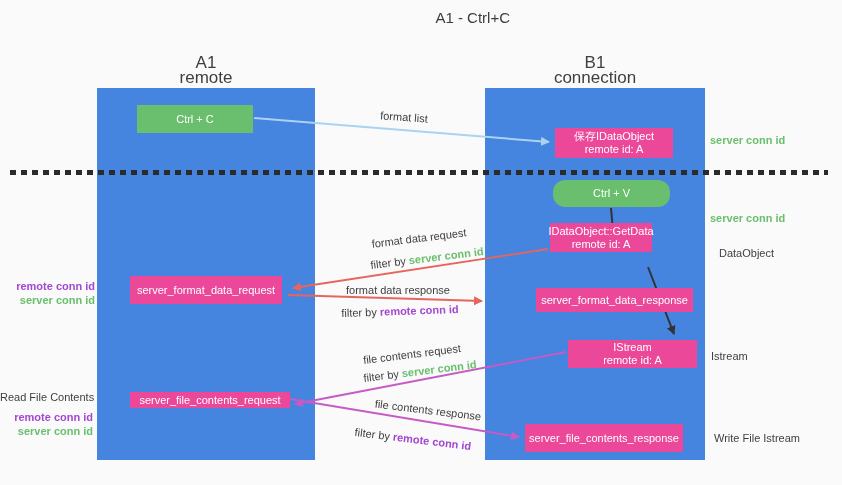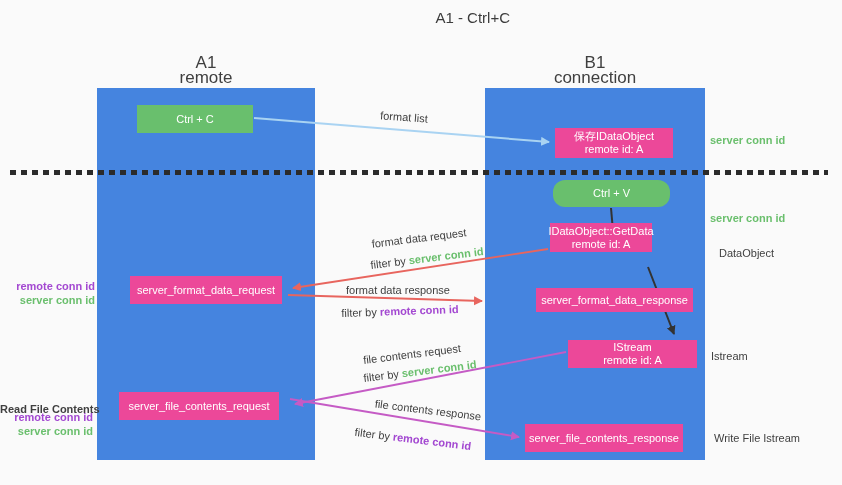--- a/index.html
+++ b/index.html
@@ -108,39 +108,39 @@
 
   <div class="box orange" style="left:488px;top:288px;width:157px;height:24px;margin-left:48px;">
     <div>server_format_data_response</div>
   </div>
 
   <div class="box orange" style="left:568px;top:340px;width:129px;height:28px;">
     <div>IStream</div>
     <div>remote id: A</div>
   </div>
 
-  <div class="box orange" style="left:119px;top:392px;width:160px;height:28px;">
+  <div class="box orange" style="left:130px;top:392px;width:160px;height:16px;">
     <div>server_file_contents_request</div>
   </div>
 
   <div class="box orange" style="left:525px;top:424px;width:158px;height:28px;">
     <div>server_file_contents_response</div>
   </div>
 
   <div class="side g" style="left:710px;top:133px;">server conn id</div>
   <div class="side g" style="left:710px;top:211px;">server conn id</div>
   <div class="side dk" style="left:711px;top:246px;padding-left:8px;">DataObject</div>
   <div class="side dk" style="left:711px;top:349px;">Istream</div>
   <div class="side dk" style="left:714px;top:431px;">Write File Istream</div>
 
   <div class="side rt" style="left:0;top:279px;width:95px;">
     <div class="p">remote conn id</div>
     <div class="g">server conn id</div>
   </div>
-  <div class="side rt dk" style="left:0;top:402px;width:93px;font-weight:bold;">Read File Contents</div>
+  <div class="side rt dk" style="left:0;top:390px;width:93px;">Read File Contents</div>
   <div class="side rt" style="left:0;top:410px;width:93px;">
     <div class="p">remote conn id</div>
     <div class="g">server conn id</div>
   </div>
 
   <div class="albl" style="left:404px;top:117px;transform:translate(-50%,-50%) rotate(4deg);">format list</div>
 
   <div class="albl" style="left:419px;top:238px;transform:translate(-50%,-50%) rotate(-7deg);">format data request</div>
   <div class="albl" style="left:427px;top:258px;transform:translate(-50%,-50%) rotate(-7deg);">
     <span>filter by </span><span class="g">server conn id</span>

